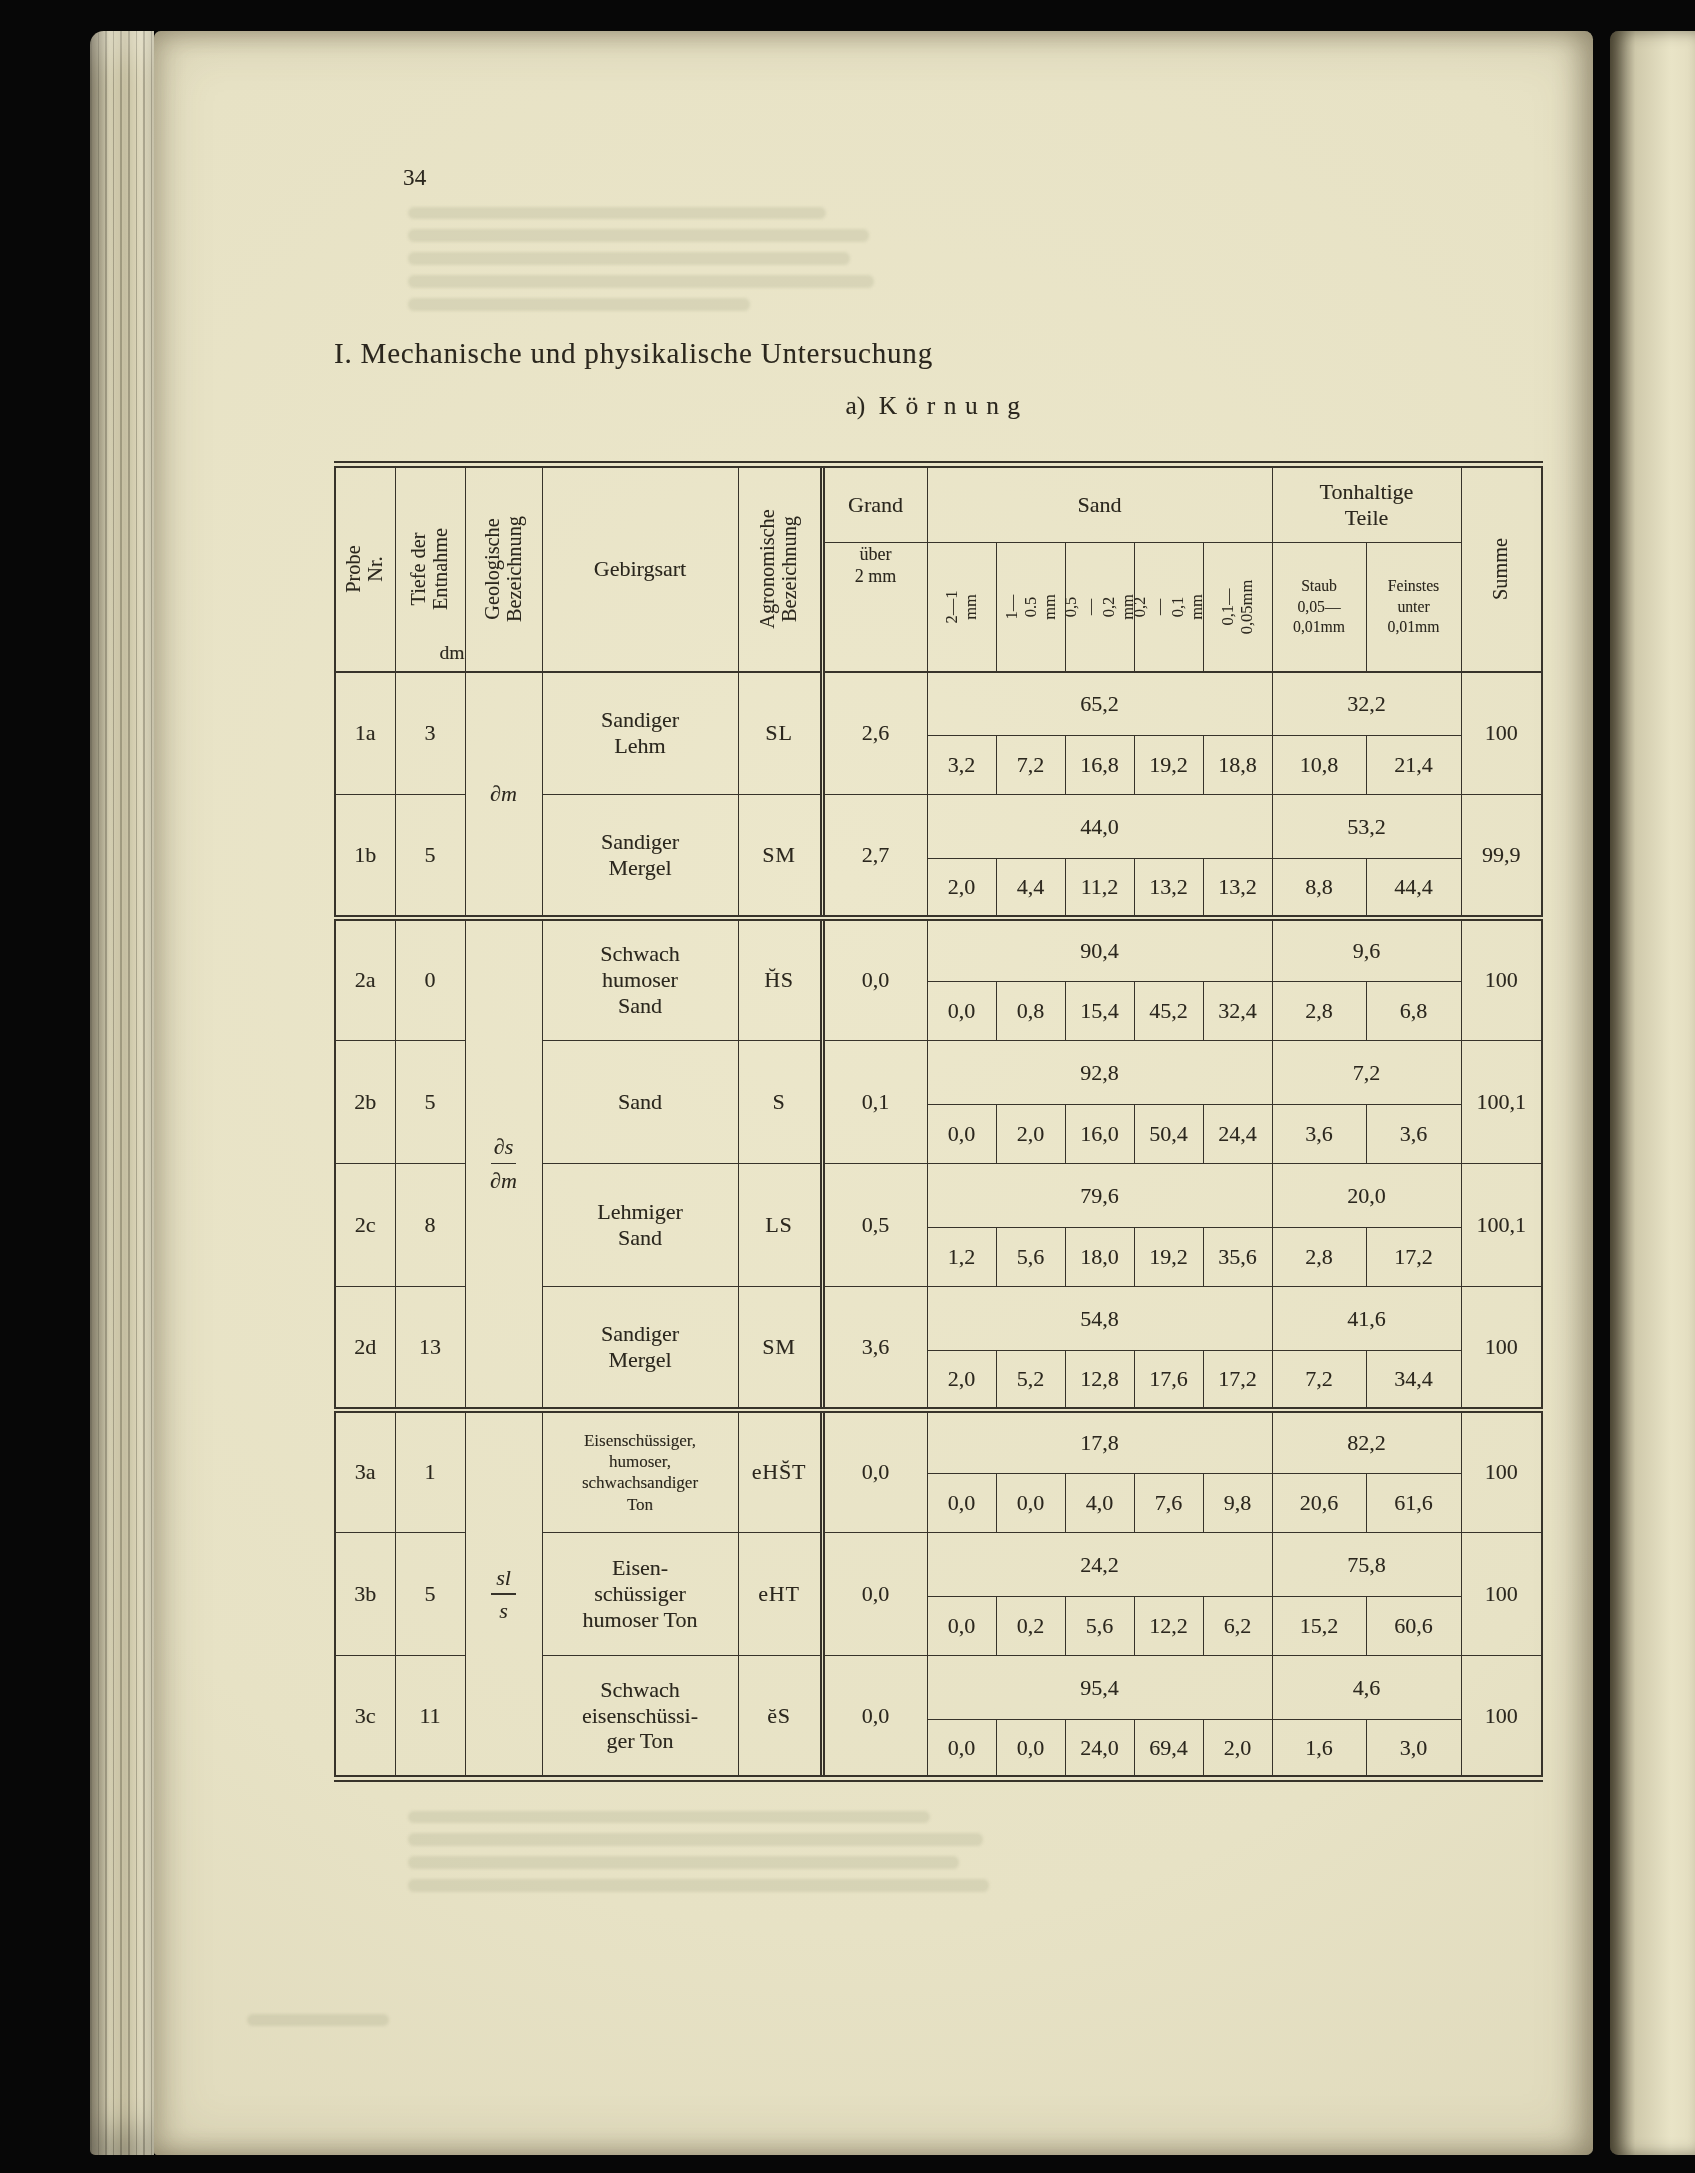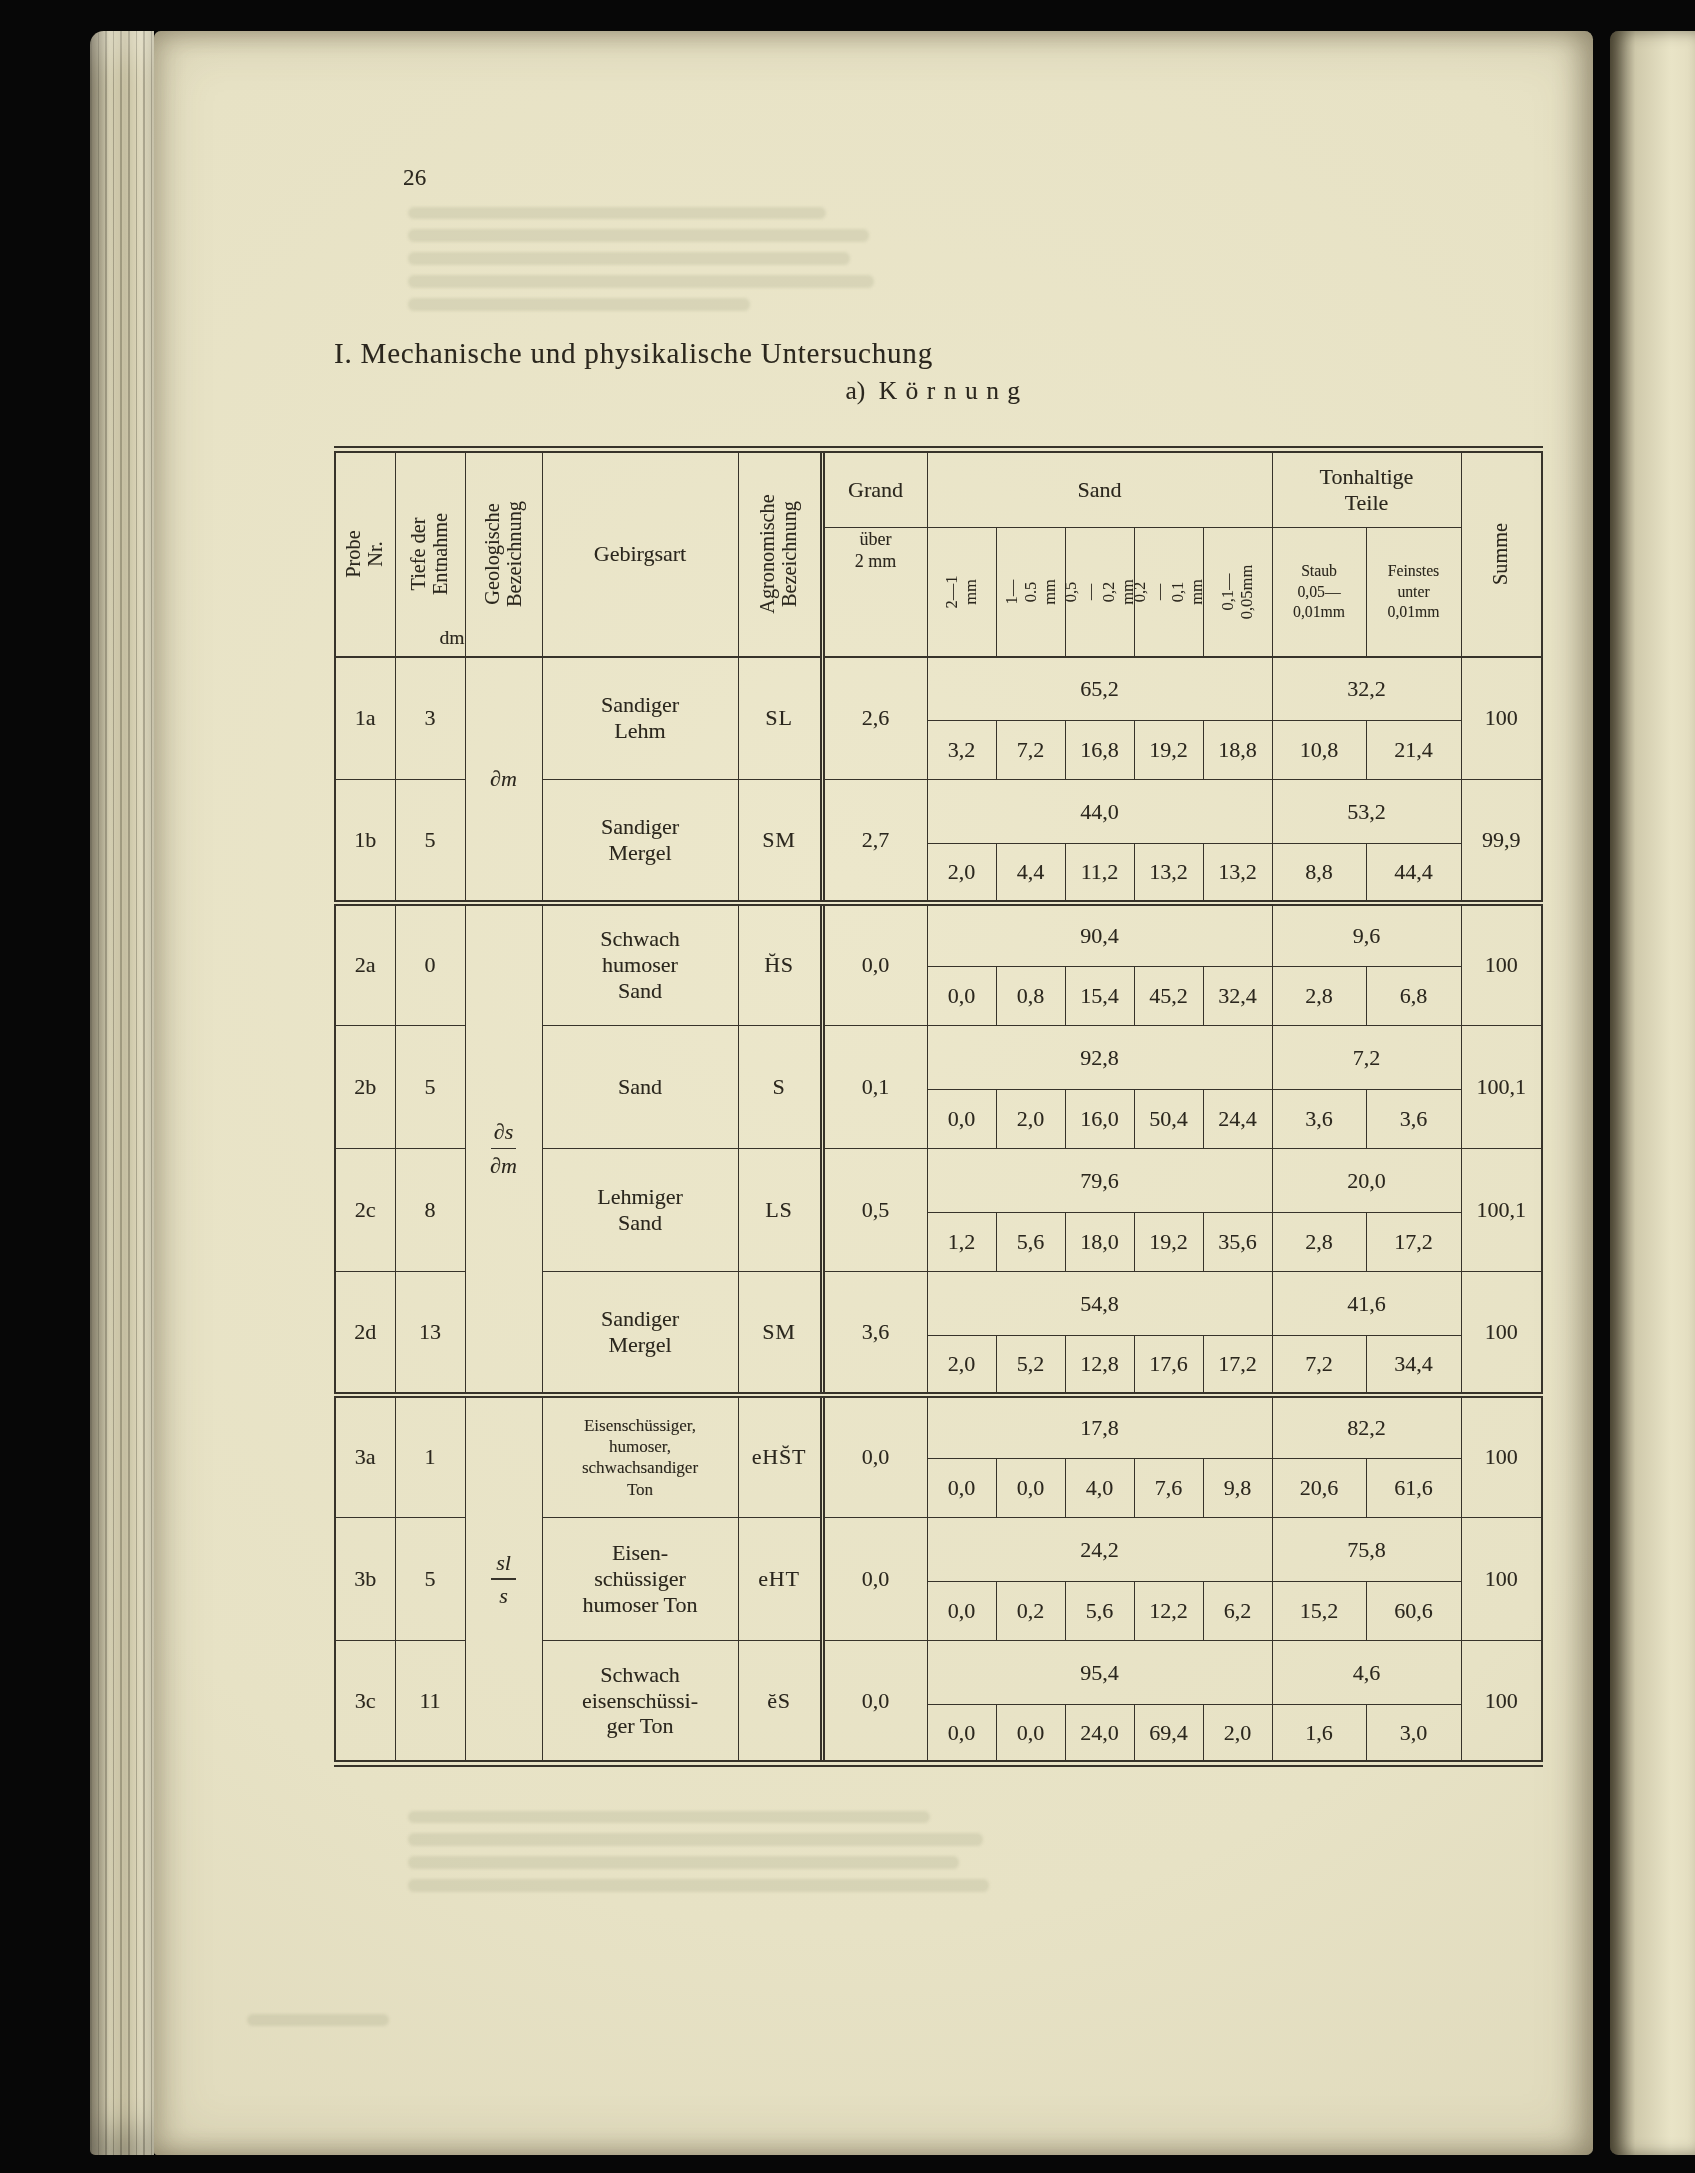--- a/index.html
+++ b/index.html
@@ -47,21 +47,21 @@
   .ghost i:nth-child(1){width:88%;}
   .ghost i:nth-child(2){width:97%;}
   .ghost i:nth-child(3){width:93%;}
   .ghost i:nth-child(4){width:98%;}
   .ghost i:nth-child(5){width:72%;}
   
   .content{position:relative;z-index:1;margin-left:180px;width:1206px;}
   .running{position:relative;margin-top:134px;height:30.5px;font-size:23px;text-align:center;letter-spacing:0.3px;}
   .running .pagenum{position:absolute;left:69px;top:0;}
   .title{margin:142px 0 0 0;font-size:29px;font-weight:normal;letter-spacing:0.8px;}
-  .subtitle{margin-top:6px;text-align:center;font-size:25.4px;}
+  .subtitle{margin-top:21px;text-align:center;font-size:25.4px;}
   .subtitle .pfx{margin-right:13.6px;}
   .subtitle .subword{letter-spacing:8.5px;}
   
   table.tbl{
     margin-top:41px;border-collapse:collapse;table-layout:fixed;width:1206px;
     border-left:2.5px solid var(--ink);border-right:2.5px solid var(--ink);
     border-top:7.6px double var(--ink);border-bottom:7.6px double var(--ink);
     color:var(--text);
   }
   th,td{position:relative;vertical-align:middle;text-align:center;padding:0;font-weight:400;}
@@ -122,21 +122,21 @@
       <i></i>
       <i></i>
   </div>
   <div class="ghost" style="top:1983px;left:93px;width:161px;">
     <i></i>
   </div>
 
   <div class="content">
 
     <div class="running">
-      <span class="pagenum">26</span>
+      <span class="pagenum">34</span>
     </div>
 
     <h1 class="title">I. Mechanische und physikalische Untersuchung</h1>
 
     <div class="subtitle">
       <span class="pfx">a)</span><span class="subword">Körnung</span>
     </div>
 
     <table class="tbl">
       <colgroup>

